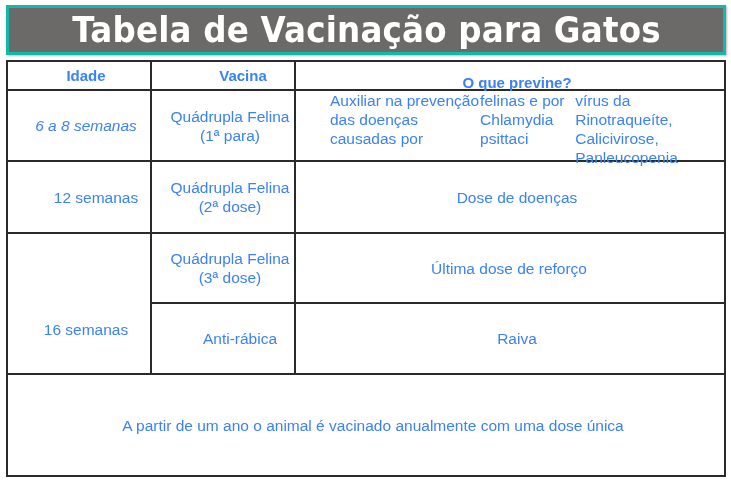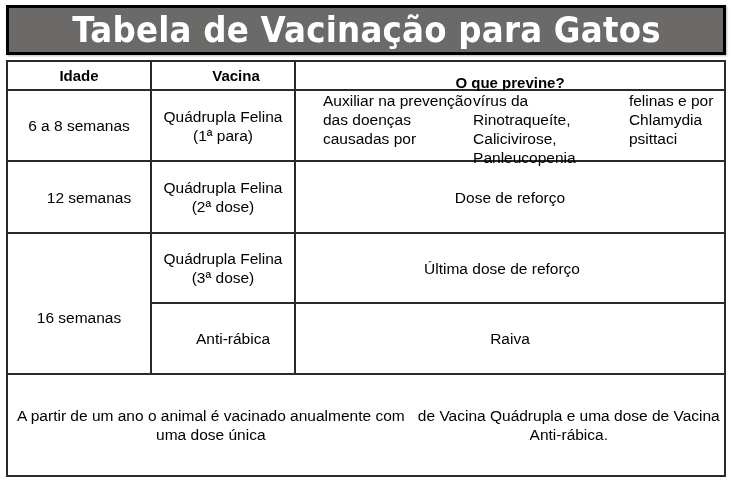--- a/index.html
+++ b/index.html
@@ -1,35 +1,35 @@
 <!DOCTYPE html>
 <html><head>
 <meta charset="utf-8">
 <style>
   html, body { margin: 0; padding: 0; background: #ffffff; }
   body { width: 731px; height: 482px; position: relative; overflow: hidden;
          font-family: "Liberation Sans", sans-serif; color: #222; }
   .title-bar {
     position: absolute; left: 6px; top: 5px; width: 714px; height: 44px;
-    background: #6b6a68; border: 3px solid #000000;
+    background: #6b6a68; border: 3px solid #14b8a6;
     display: flex; align-items: center; justify-content: center;
     box-shadow: 1px 1px 2px #bbb;
   }
   .title-bar span {
     color: #ffffff; font-size: 35px; font-weight: bold; letter-spacing: 0.2px;
     font-family: "DejaVu Sans", sans-serif; transform: scaleX(0.93); display: inline-block;
   }
   .tbl {
     position: absolute; left: 6px; top: 60px; width: 720px; height: 417px;
     border: 2px solid #2a2a2a; box-sizing: border-box;
   }
   .cell {
     position: absolute; box-sizing: border-box;
     display: flex; align-items: center; justify-content: center; text-align: center;
-    font-size: 15.5px; line-height: 19px; color: #000000;
+    font-size: 15.5px; line-height: 19px; color: #3b82f6; margin-left: 7px;
   }
   .hline { position: absolute; height: 2px; background: #2a2a2a; }
   .vline { position: absolute; width: 2px; background: #2a2a2a; }
   .hdr { font-weight: bold; font-size: 15px; }
   .left-text { justify-content: flex-start; text-align: left; padding-left: 27px; }
 </style>
 </head>
 <body>
 
 <div class="title-bar">
@@ -44,45 +44,44 @@
   <div class="hline" style="left:142px; top:240px; width:574px;"></div>
   <div class="hline" style="left:0; top:311px; width:716px;"></div>
 
   <div class="vline" style="left:142px; top:0; height:311px;"></div>
   <div class="vline" style="left:286px; top:0; height:311px;"></div>
 
   <div class="cell hdr" style="left:0; top:0; width:142px; height:27px;">Idade</div>
   <div class="cell hdr" style="left:144px; top:0; width:168px; height:27px;border-radius:11px;">Vacina</div>
   <div class="cell hdr" style="left:288px; top:0; width:428px; height:40px;">O que previne?</div>
 
-  <div class="cell" style="left:0; top:29px; width:142px; height:69px;">6 a 8 semanas</div>
+  <div class="cell" style="left:0; top:29px; width:142px; height:69px;font-style:italic;">6 a 8 semanas</div>
   <div class="cell" style="left:144px; top:29px; width:142px; height:69px; flex-direction:column;">
     <span>Quádrupla Felina</span>
     <span>(1ª para)</span>
   </div>
   <div class="cell left-text" style="left:288px; top:29px; width:428px; height:69px; flex-direction:row; align-items:flex-start;">
     <span>Auxiliar na prevenção das doenças causadas por</span>
+    <span>felinas e por Chlamydia psittaci</span>
     <span>vírus da Rinotraqueíte, Calicivirose, Panleucopenia</span>
-    <span>felinas e por Chlamydia psittaci</span>
   </div>
 
   <div class="cell" style="left:0; top:100px; width:162px; height:70px;">12 semanas</div>
   <div class="cell" style="left:144px; top:100px; width:142px; height:70px; flex-direction:column;">
     <span>Quádrupla Felina</span>
     <span>(2ª dose)</span>
   </div>
-  <div class="cell" style="left:288px; top:100px; width:428px; height:70px;">Dose de reforço</div>
+  <div class="cell" style="left:288px; top:100px; width:428px; height:70px;">Dose de doenças</div>
 
-  <div class="cell" style="left:0; top:172px; width:142px; height:167px;">16 semanas</div>
+  <div class="cell" style="left:0; top:184px; width:142px; height:167px;">16 semanas</div>
   <div class="cell" style="left:144px; top:172px; width:142px; height:68px; flex-direction:column;">
     <span>Quádrupla Felina</span>
     <span>(3ª dose)</span>
   </div>
   <div class="cell" style="left:280px; top:172px; width:428px; height:68px;">Última dose de reforço</div>
 
   <div class="cell" style="left:144px; top:242px; width:142px; height:69px;padding-left:20px;">Anti-rábica</div>
   <div class="cell" style="left:288px; top:242px; width:428px; height:69px;">Raiva</div>
 
   <div class="cell" style="left:0; top:313px; width:716px; height:100px; flex-direction:row;">
     <span>A partir de um ano o animal é vacinado anualmente com uma dose única</span>
-    <span>de Vacina Quádrupla e uma dose de Vacina Anti-rábica.</span>
   </div>
 </div>
 
 </body></html>

